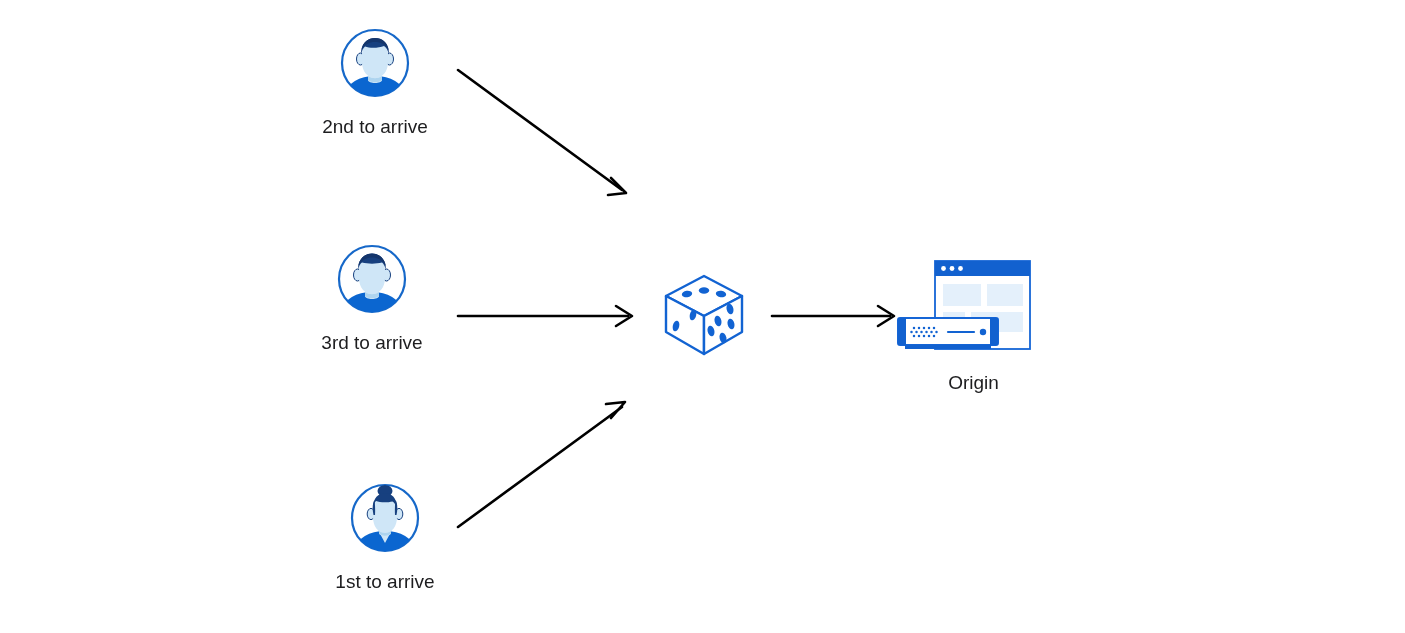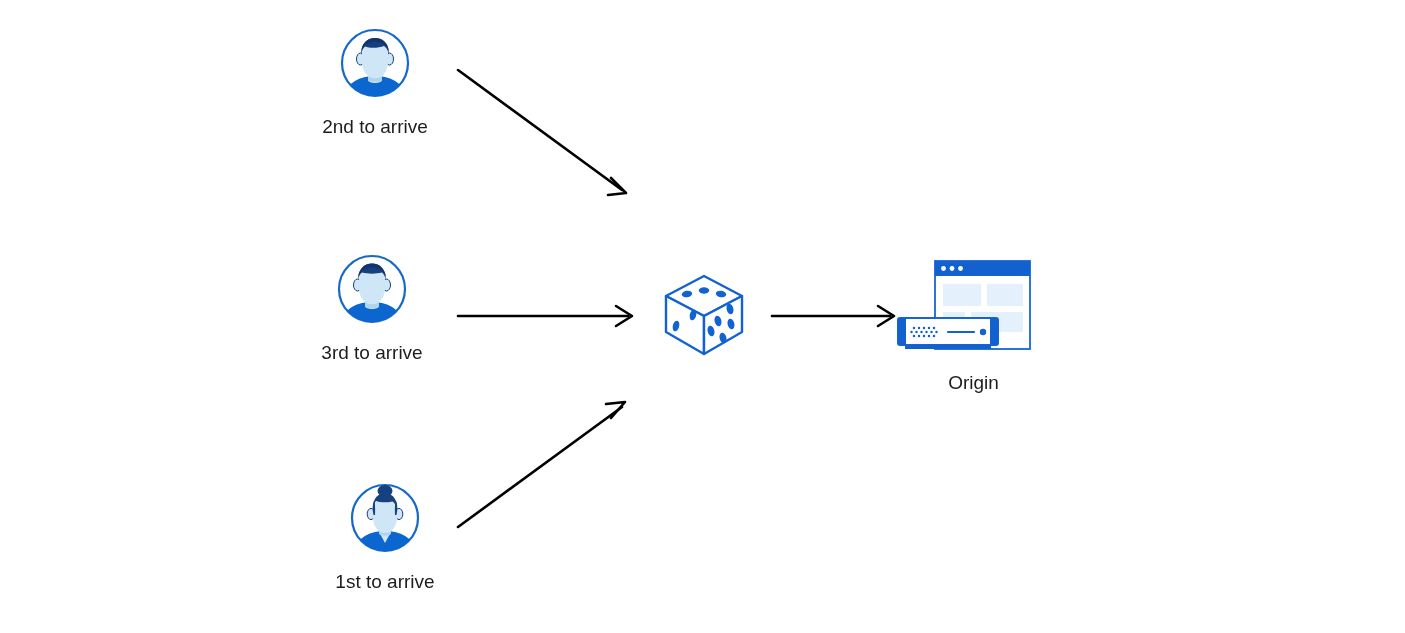--- a/index.html
+++ b/index.html
@@ -105,21 +105,21 @@
           <path d="M24 28 c0 -9 6 -14 13 -14 c7 0 13 5 13 14 v8 c0 10 -6 16 -13 16 c-7 0 -13 -6 -13 -16 Z" fill="#cfe6f7"></path>
 
           <path d="M23 29 c-0.5 -11 6 -17 14 -17 c8 0 14.5 6 14 17 c-1 -5 -3 -8 -5 -9 c-5 2 -14 2.5 -19 0.5 c-2 1.5 -3.2 4.5 -4 8.5 Z" fill="#17407f"></path>
           <path d="M23.5 24 c1 -8 7 -12 13.5 -12 c7 0 13 4.5 13.7 12.5 c-3 -6 -8 -8.5 -13.7 -8.5 c-5.5 0 -10.5 2.5 -13.5 8 Z" fill="#14356b"></path>
         </g>
       </svg>
     </div>
     <div class="node-label label-gap-avatar">2nd to arrive</div>
   </div>
 
-  <div class="node" style="left:297px; top:252px; width:150px;">
+  <div class="node" style="left:297px; top:242px; width:150px;">
     <div class="avatar-wrap">
       <svg viewBox="0 0 74 74" width="74" height="74" xmlns="http://www.w3.org/2000/svg">
         <defs>
           <clipPath id="clipMid">
               <circle cx="37" cy="37" r="33"></circle>
             </clipPath>
         </defs>
         <circle cx="37" cy="37" r="33" fill="#ffffff" stroke="#1668c9" stroke-width="2.2"></circle>
         <g clip-path="url(#clipMid)">
           <path d="M5 74 C7 58 20 50 37 50 C54 50 67 58 69 74 Z" fill="#0b66d0"></path>

